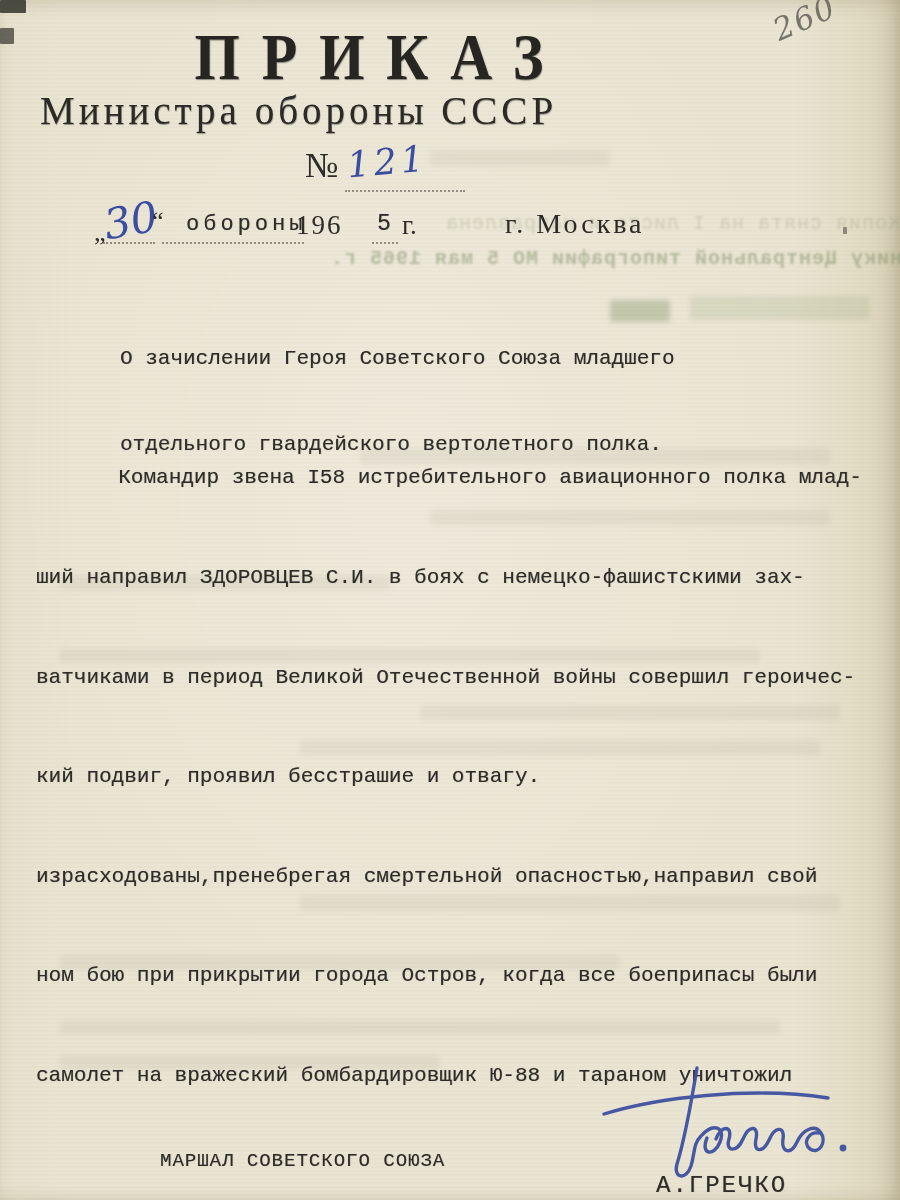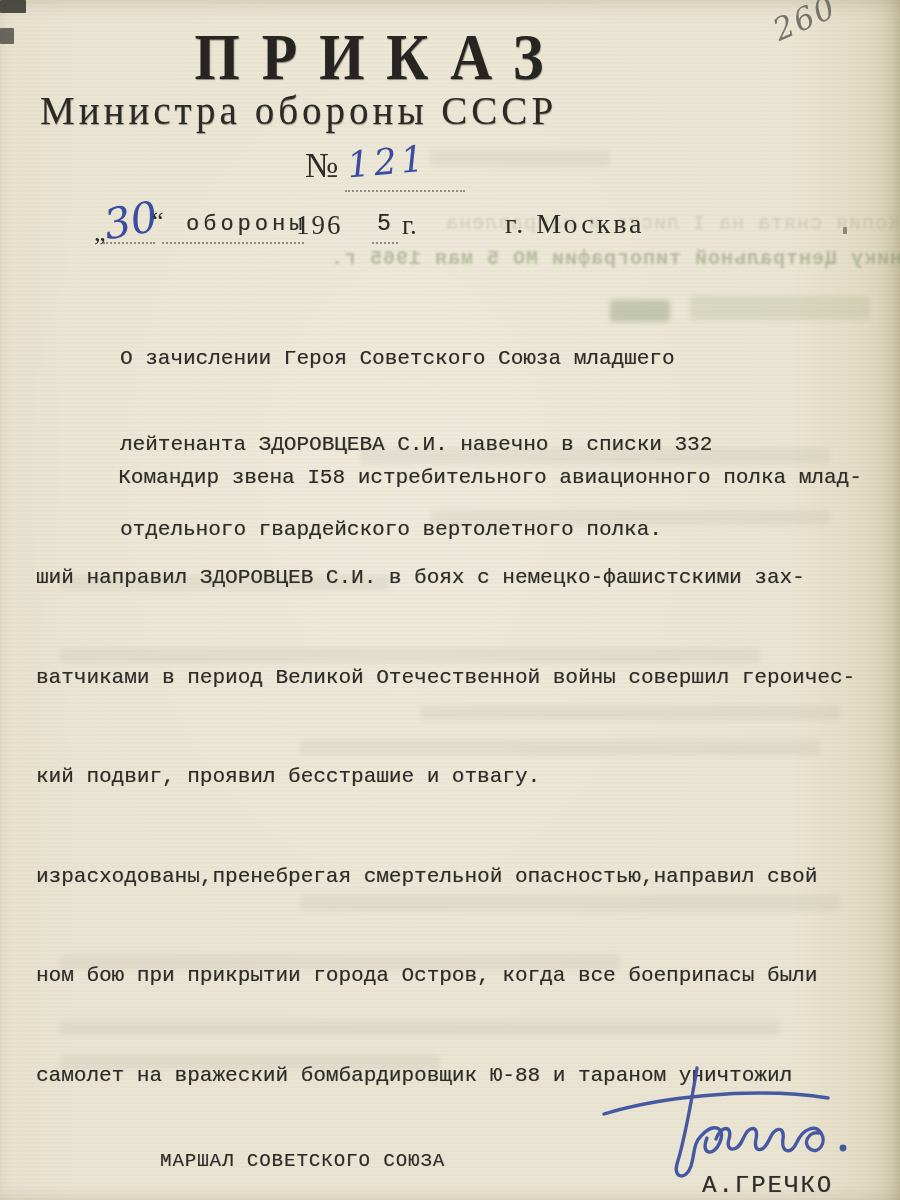--- a/index.html
+++ b/index.html
@@ -40,21 +40,21 @@
   .ys{top:210px;left:402px;font-family:"Liberation Serif","DejaVu Serif",serif;font-size:27px;}
   .city{top:208px;left:505px;font-family:"Liberation Serif","DejaVu Serif",serif;font-size:28px;letter-spacing:3px;color:#2b2a26;}
   
   .subject{top:288px;left:76px;width:620px;font-size:21px;line-height:28.5px;margin-left:44px;}
   .bodytext{top:395px;left:36px;width:848px;font-size:21px;line-height:33.2px;}
   .line{white-space:pre;}
   .ind{padding-left:60px;text-align:center;}
   
   .sig1{top:1118px;left:112px;font-size:23px;letter-spacing:1px;}
   .sig2{top:1150px;left:160px;font-size:19px;letter-spacing:1px;}
-  .signame{top:1172px;left:656px;font-size:24px;letter-spacing:2px;margin-left:46px;}
+  .signame{top:1172px;left:656px;font-size:24px;letter-spacing:2px;}
   .sigsvg{top:1062px;left:598px;width:262px;height:120px;}
   
   .p260{top:0px;left:772px;font-size:31px;letter-spacing:2px;color:#63625a;transform:rotate(-24deg);opacity:.85;}
   
   .bleed{position:absolute;transform:scaleX(-1);color:#98a083;opacity:.34;filter:blur(1.1px);
     font-size:20px;letter-spacing:1px;white-space:pre;}
   .bleed.green{color:#7f9168;opacity:.5;font-weight:bold;filter:blur(1px);}
   .smudge{position:absolute;background:rgba(140,140,115,.10);filter:blur(2.5px);border-radius:4px;}
   .smudge.grn{background:rgba(125,150,95,.16);}
   .speck{position:absolute;background:#33322c;border-radius:1px;}
@@ -102,21 +102,20 @@
   <div class="abs type month">обороны</div>
   <div class="abs dots" style="top:240px;left:162px;width:142px;height:2px"></div>
   <div class="abs year">196</div>
   <div class="abs type yd">5</div>
   <div class="abs dots" style="top:240px;left:372px;width:26px;height:2px"></div>
   <div class="abs ys">г.</div>
   <div class="abs city">г. Москва</div>
 
   <div class="abs type subject">
     <div class="line">О зачислении Героя Советского Союза младшего</div>
-    <div class="line">лейтенанта ЗДОРОВЦЕВА С.И. навечно в списки 332</div>
     <div class="line">отдельного гвардейского вертолетного полка.</div>
   </div>
 
   <div class="abs type bodytext">
     <div class="line ind">Командир звена I58 истребительного авиационного полка млад-</div>
     <div class="line">ший направил ЗДОРОВЦЕВ С.И. в боях с немецко-фашистскими зах-</div>
     <div class="line">ватчиками в период Великой Отечественной войны совершил героичес-</div>
     <div class="line">кий подвиг, проявил бесстрашие и отвагу.</div>
     <div class="line">израсходованы,пренебрегая смертельной опасностью,направил свой</div>
     <div class="line">ном бою при прикрытии города Остров, когда все боеприпасы были</div>

